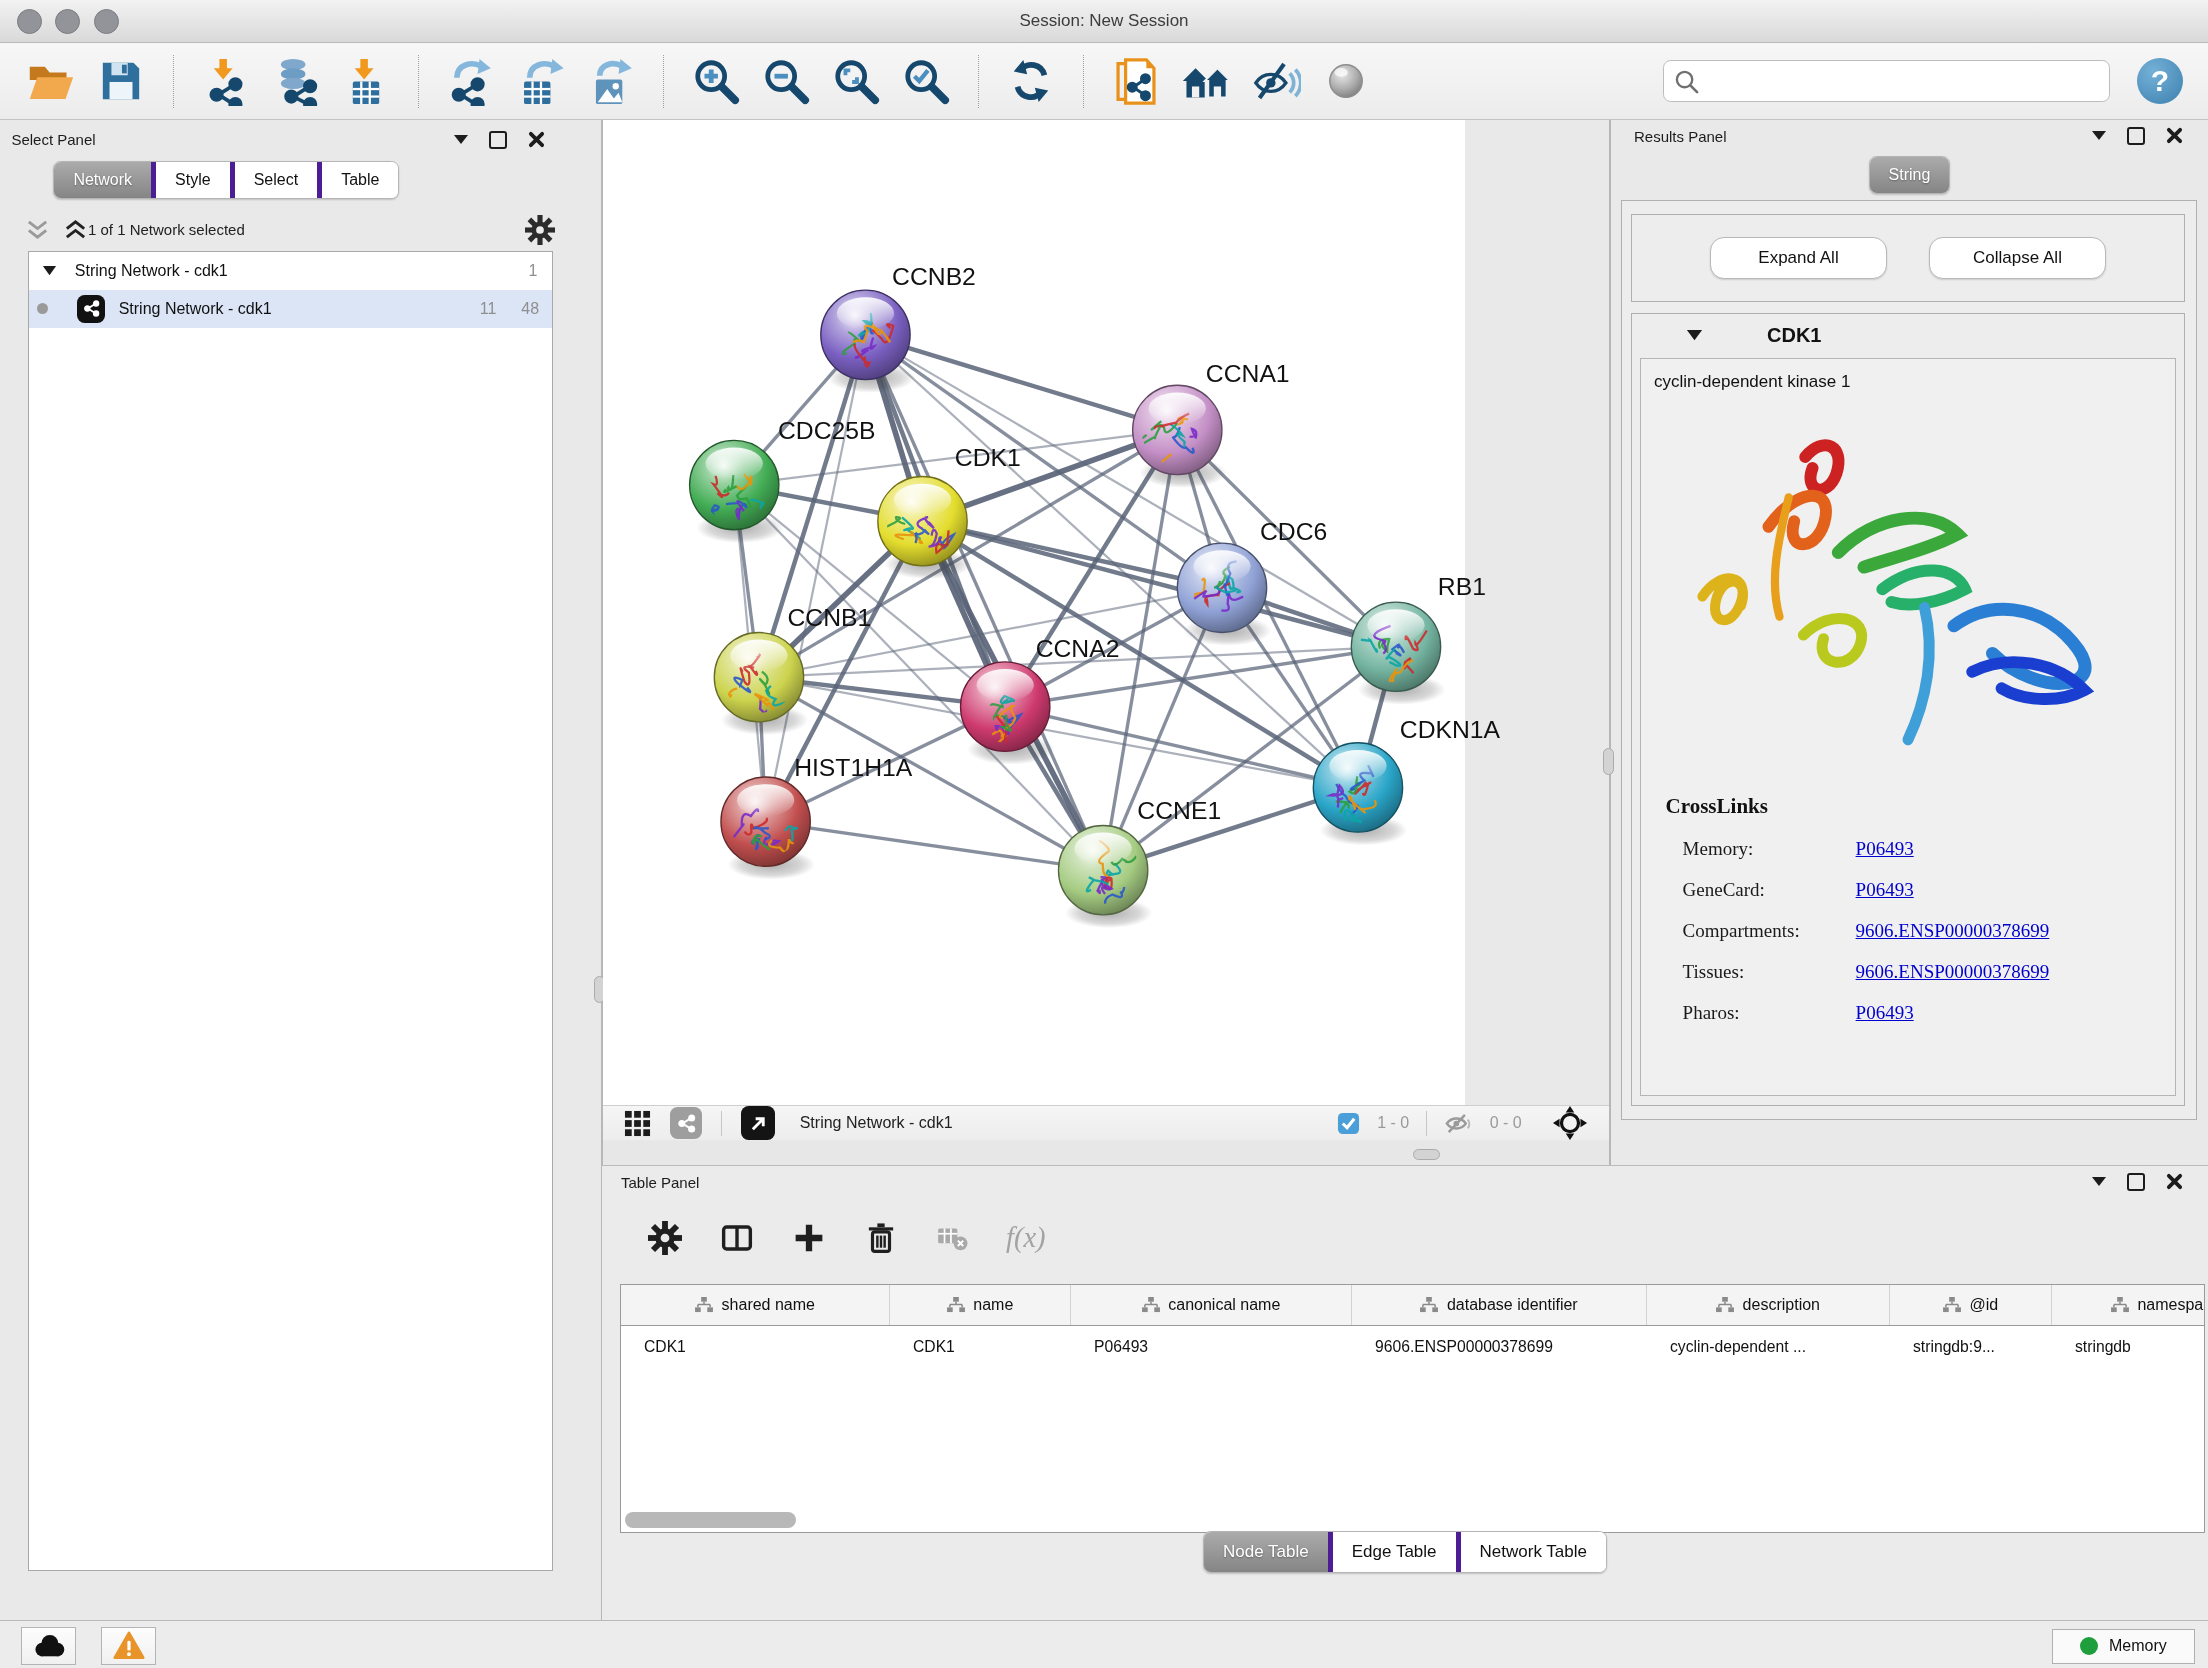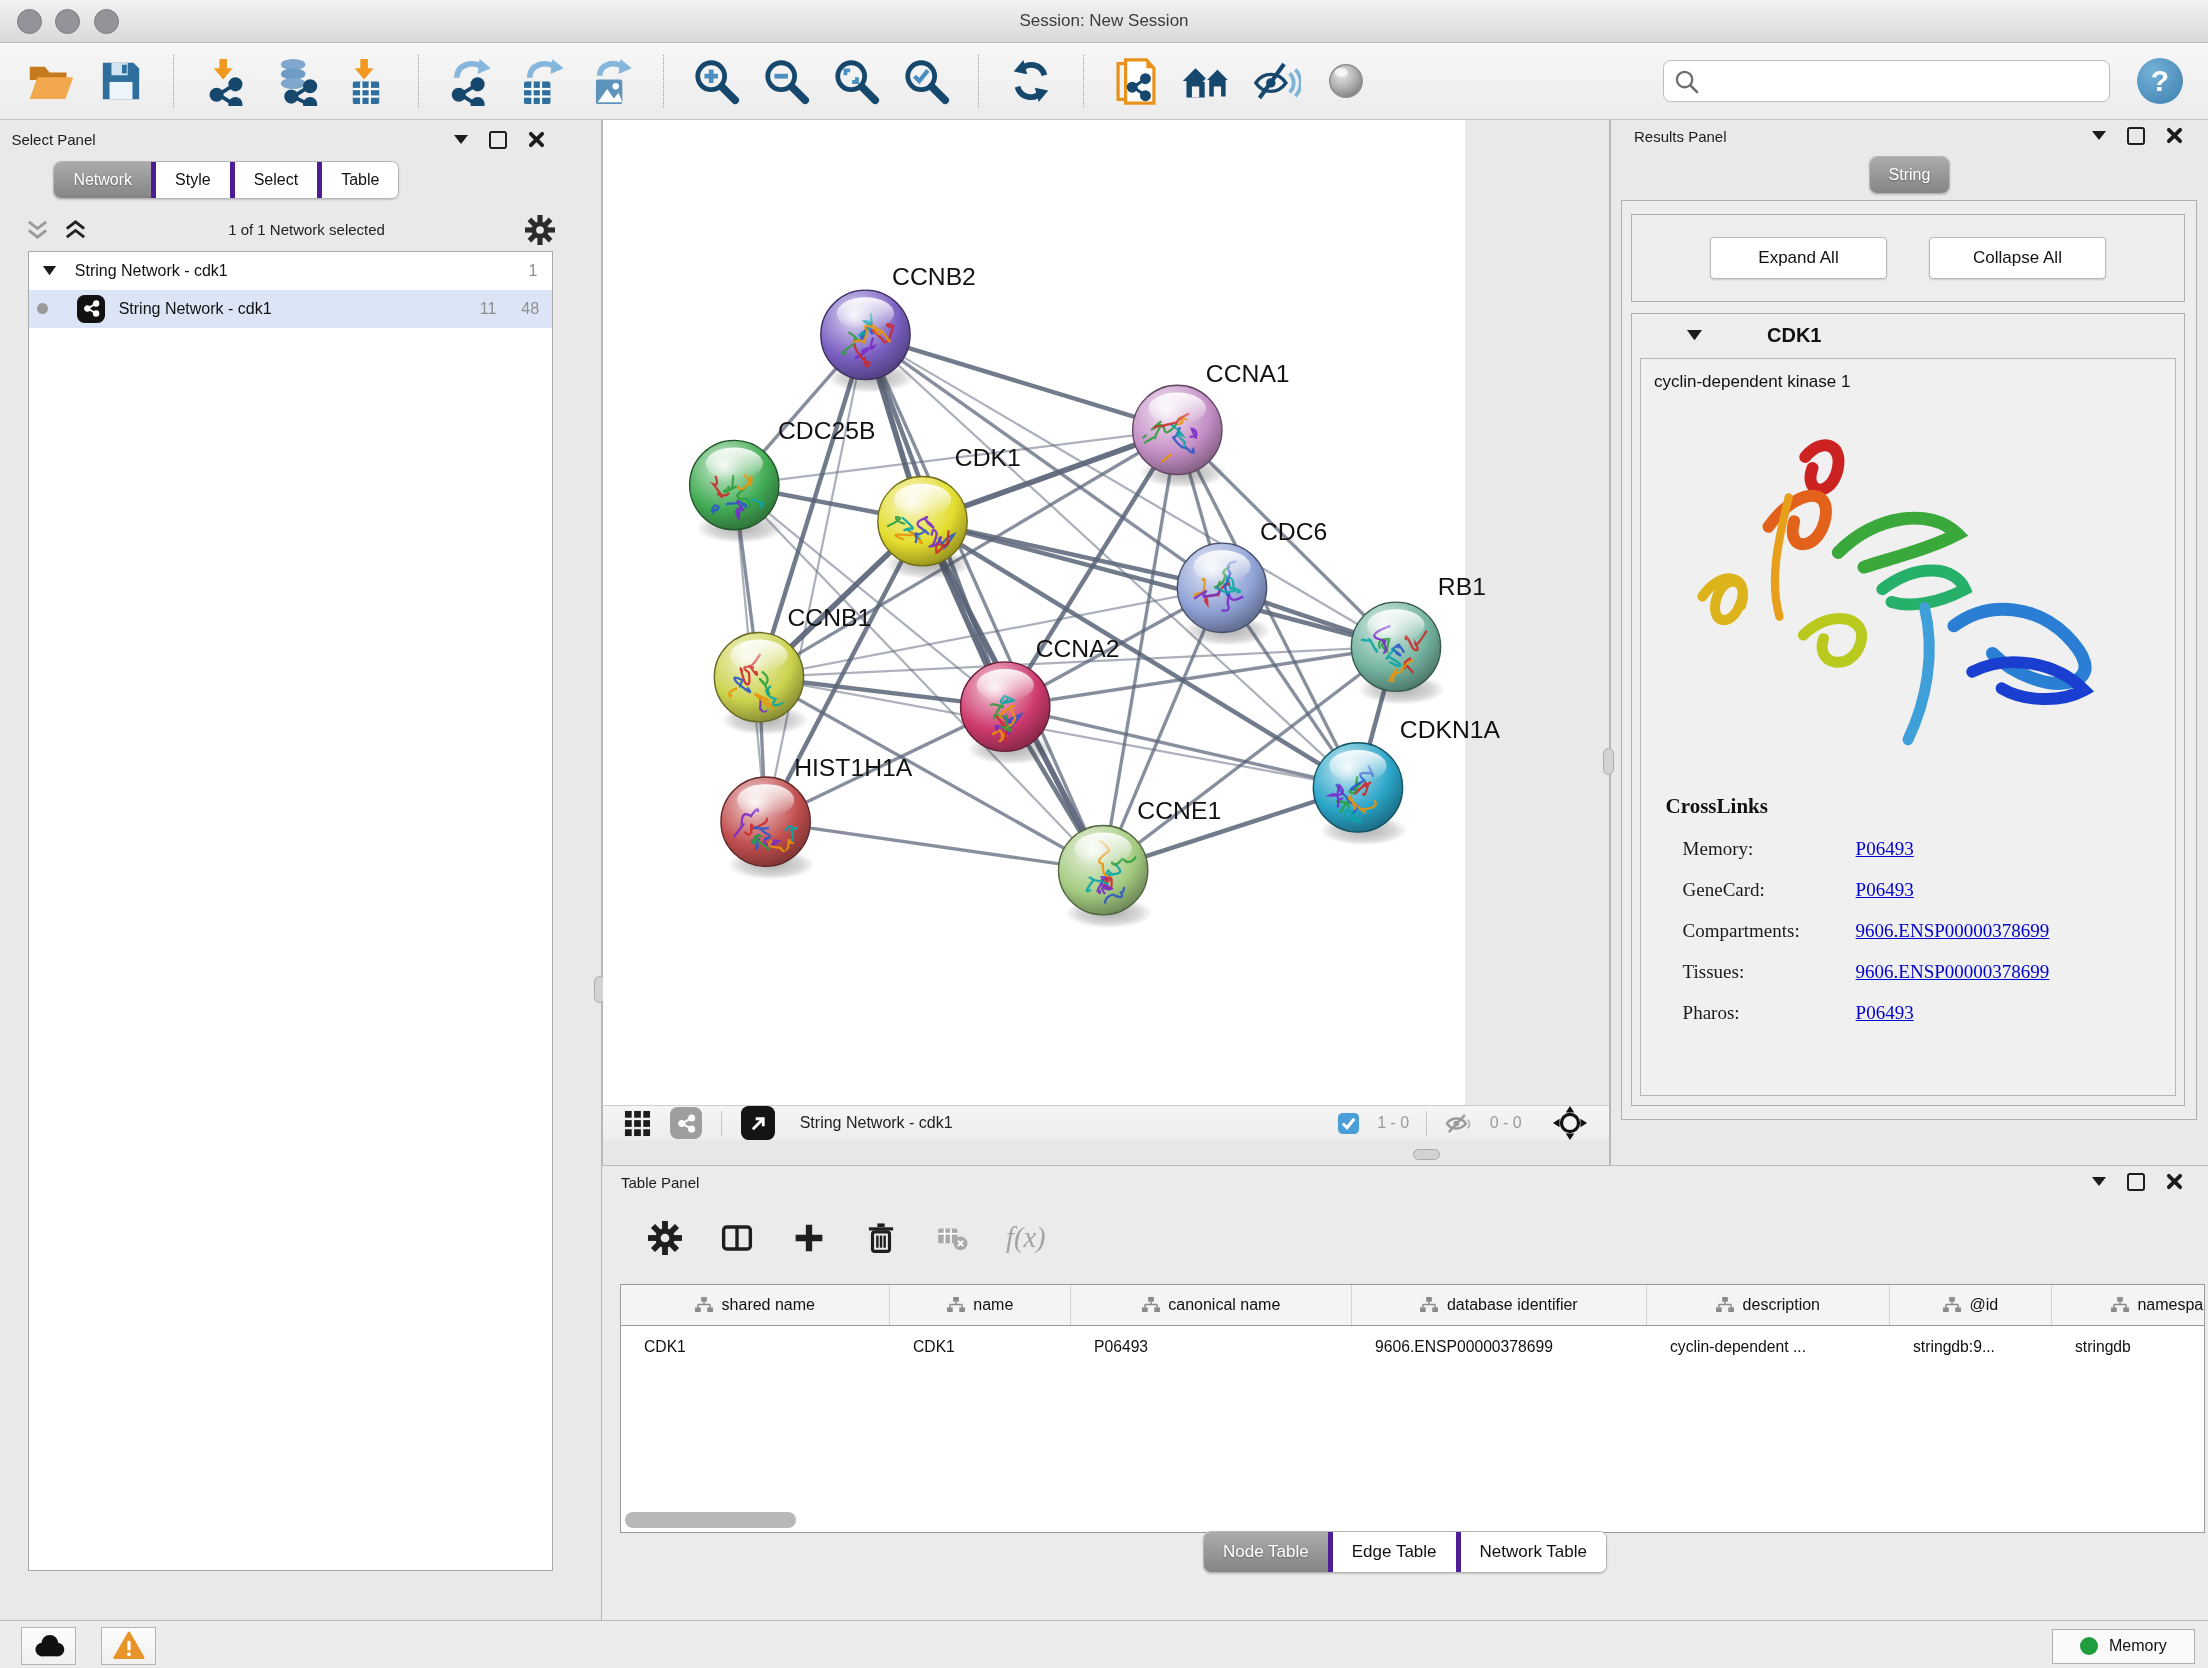--- a/index.html
+++ b/index.html
@@ -27,40 +27,40 @@
   .tri-down{width:0;height:0;border-left:7.6px solid transparent;border-right:7.6px solid transparent;border-top:9.5px solid #1c1c1c;}
   .float-sq{width:14.3px;height:14.3px;border:2.4px solid #1c1c1c;border-radius:2.9px;}
   .seg{display:inline-flex;border:1px solid #b5b5b5;border-radius:7.6px;overflow:hidden;background:#fff;box-shadow:0 1px 1.9px rgba(0,0,0,.18);}
   .seg .tab{padding:0 19px;height:36px;line-height:36px;font-size:16px;color:#111;background:#fff;border-left:5px solid #4c1d95;}
   .seg .tab:first-child{border-left:none;}
   .seg .tab.active{background:linear-gradient(#ababab,#858585);color:#fff;text-shadow:0 1px 1.9px rgba(0,0,0,.35);}
   
   #control-panel{position:absolute;left:11.4px;top:3.8px;width:557px;height:1484px;}
   #cp-tabs{margin:5.7px 0 0 42px;}
   #cp-subbar{display:flex;align-items:center;height:34px;margin-top:13.3px;padding:0 13.3px;}
-  #cp-status{flex:1;text-align:center;font-size:15px;color:#222;}
+  #cp-status{flex:1;text-align:left;font-size:15px;color:#222;}
   #net-list{position:absolute;left:17px;top:127px;width:523px;height:1318px;background:#fff;border:1px solid #a8a8a8;}
   .tree-row{display:flex;align-items:center;height:38px;font-size:16px;color:#111;}
   .tree-count{color:#8f8f8f;}
   #tree-row-network{background:#dbe5f6;}
   .share-badge{width:28.5px;height:28.5px;border-radius:7.6px;background:#111;display:flex;align-items:center;justify-content:center;flex:none;}
   
   #network-canvas{position:absolute;left:603px;top:0;width:862px;height:985px;background:#fff;}
   #network-toolbar{position:absolute;left:603px;top:985px;width:1006px;height:35px;background:linear-gradient(#f5f5f5,#ededed);border-top:1px solid #cfcfcf;display:flex;align-items:center;padding:0 21px;box-sizing:border-box;gap:19px;}
   #network-toolbar .name{font-size:16px;color:#222;margin-left:5.7px;}
   .nt-div{width:0;height:25px;border-left:1px solid #c6c6c6;}
   .count-gray{font-size:16px;color:#9a9a9a;}
   #h-splitter{position:absolute;left:603px;top:1021px;width:1006px;height:25px;background:#e7e7e7;}
   .grip{position:absolute;background:#d3d3d3;border:1px solid #ababab;border-radius:7.6px;}
   
   #results-panel{position:absolute;left:1611px;top:0;width:597px;height:1045px;}
   #rp-tab-row{text-align:center;margin-top:3.8px;}
   #rp-box{position:absolute;left:9.5px;top:80px;width:576px;height:920px;border:1px solid #b0b0b0;background:#ededed;box-sizing:border-box;}
   #rp-buttons{position:absolute;left:9.5px;top:13.3px;width:554px;height:88px;border:1px solid #b0b0b0;display:flex;align-items:center;justify-content:center;gap:42px;box-sizing:border-box;}
-  .rp-btn{width:175px;height:40px;background:#fff;border:1px solid #b9b9b9;border-radius:4px;font-size:17px;color:#111;display:flex;align-items:center;justify-content:center;box-shadow:0 1px 1.9px rgba(0,0,0,.15);}
+  .rp-btn{width:175px;height:40px;background:#fff;border:1px solid #b9b9b9;border-radius:14px;font-size:17px;color:#111;display:flex;align-items:center;justify-content:center;box-shadow:0 1px 1.9px rgba(0,0,0,.15);}
   #rp-entry{position:absolute;left:9.5px;top:112px;width:554px;height:793px;border:1px solid #b0b0b0;box-sizing:border-box;}
   #rp-entry-head{display:flex;align-items:center;height:42px;}
   #rp-gene{font-size:20px;font-weight:bold;color:#111;margin-left:63px;}
   #rp-inner{position:absolute;left:7.6px;top:44px;width:536px;height:738px;border:1px solid #b5b5b5;background:#f0f0f0;box-sizing:border-box;overflow:hidden;}
   #rp-desc{font-size:17px;color:#111;margin:13.3px 0 0 13.3px;}
   #xlinks-title{font-family:"Liberation Serif",serif;font-weight:bold;font-size:21px;color:#111;margin:7.6px 0 0 25px;}
   .xrow{display:flex;font-family:"Liberation Serif",serif;font-size:19px;margin:19px 0 0 42px;}
   .xlabel{width:173px;color:#1a1a1a;}
   .xvalue{color:#0000cc;text-decoration:underline;}
   

